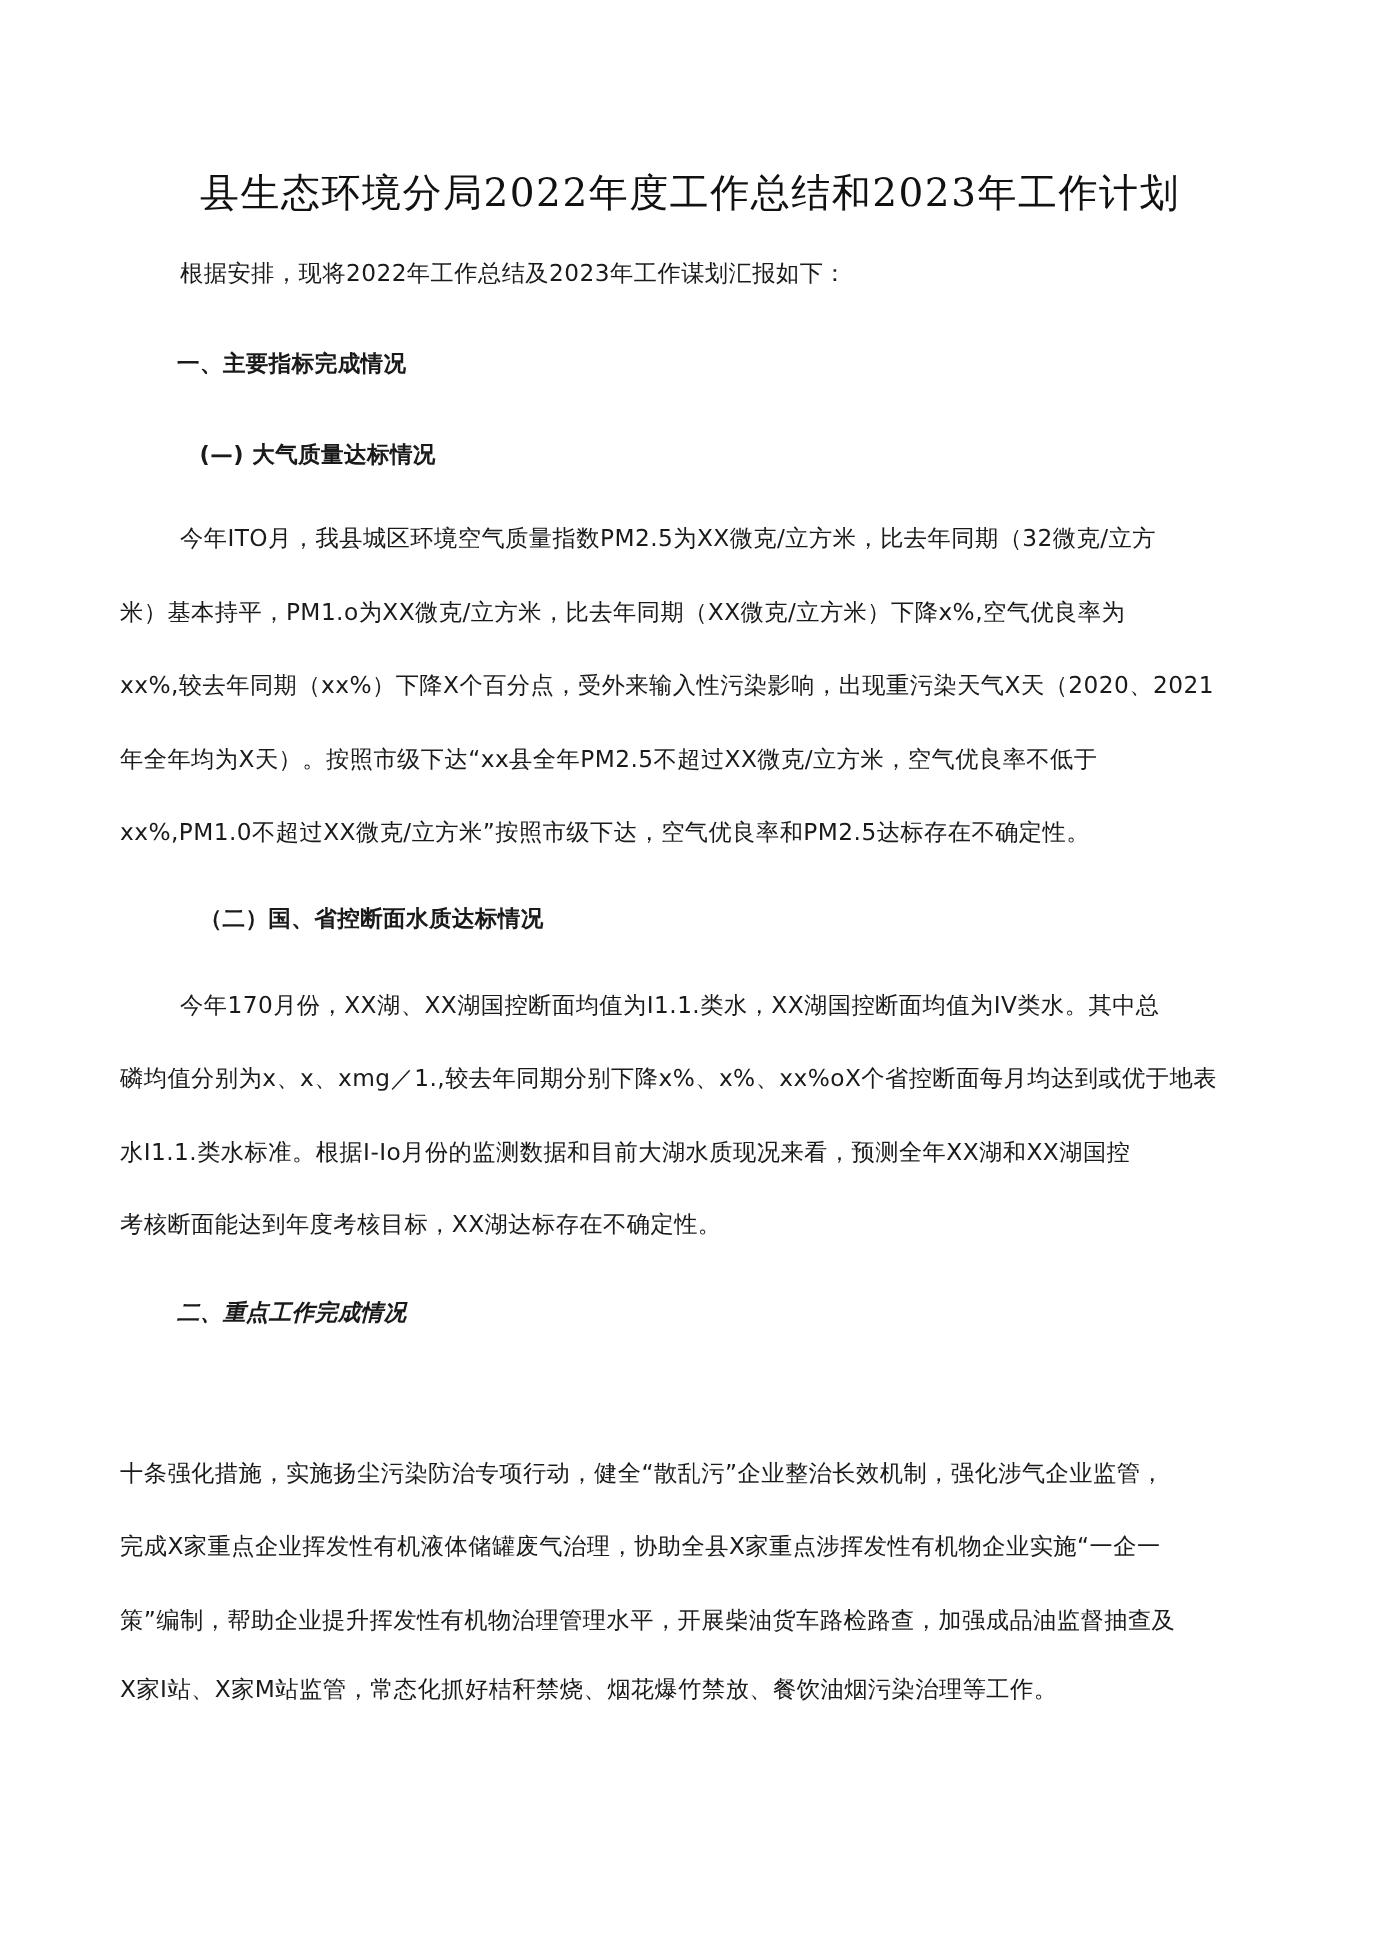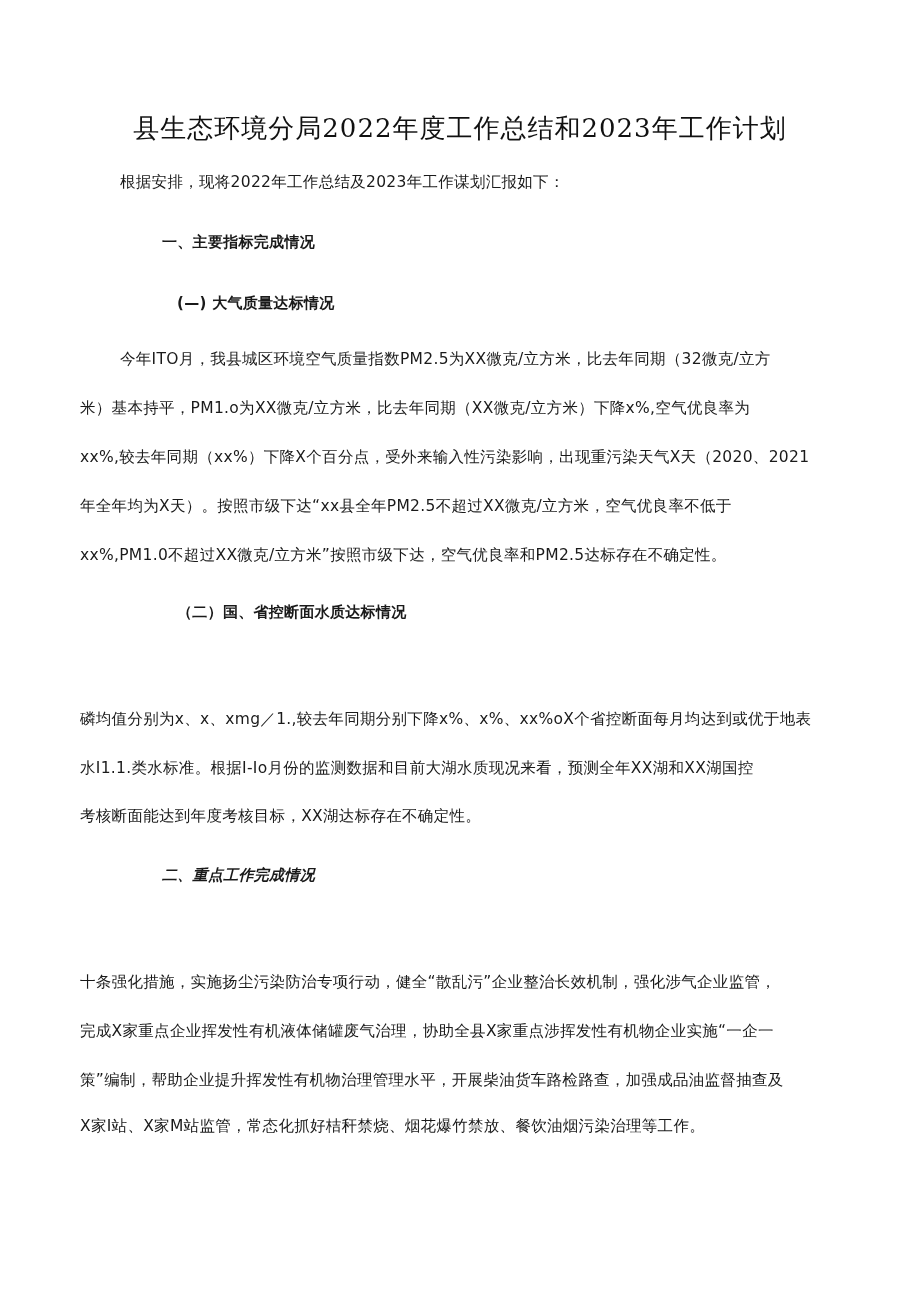--- a/index.html
+++ b/index.html
@@ -39,21 +39,20 @@
       position: absolute;
       white-space: nowrap;
       font-size: 15.5px;
       line-height: 20px;
       color: #1a1a1a;
       letter-spacing: 0.3px;
     }
     .heading {
       font-weight: bold;
       font-size: 15px;
-      margin-left: 44px;
     }
     .bold-run {
       font-weight: bold;
     }
   </style>
 </head>
 <body>
 
 <div class="page">
 
@@ -66,20 +65,21 @@
   <div class="line heading" style="left:133px; top:293px;">(—) 大气质量达标情况</div>
 
   <div class="line" style="left:120px; top:349px;">今年ITO月，我县城区环境空气质量指数PM2.5为XX微克/立方米，比去年同期（32微克/立方</div>
   <div class="line" style="left:80px; top:398px;">米）基本持平，PM1.o为XX微克/立方米，比去年同期（XX微克/立方米）下降x%,空气优良率为</div>
   <div class="line" style="left:80px; top:447px;">xx%,较去年同期（xx%）下降X个百分点，受外来输入性污染影响，出现重污染天气X天（2020、2021</div>
   <div class="line" style="left:80px; top:496px;">年全年均为X天）。按照市级下达“xx县全年PM2.5不超过XX微克/立方米，空气优良率不低于</div>
   <div class="line" style="left:80px; top:545px;">xx%,PM1.0不超过XX微克/立方米”按照市级下达，空气优良率和PM2.5达标存在不确定性。</div>
 
   <div class="line heading" style="left:133px; top:602px;">（二）国、省控断面水质达标情况</div>
 
+  <div class="line" style="left:120px; top:660px;">今年170月份，XX湖、XX湖国控断面均值为I1.1.类水，XX湖国控断面均值为IV类水。其中总</div>
   <div class="line" style="left:80px; top:709px;">磷均值分别为x、x、xmg／1.,较去年同期分别下降x%、x%、xx%oX个省控断面每月均达到或优于地表</div>
   <div class="line" style="left:80px; top:758px;">水I1.1.类水标准。根据I-Io月份的监测数据和目前大湖水质现况来看，预测全年XX湖和XX湖国控</div>
   <div class="line" style="left:80px; top:806px;">考核断面能达到年度考核目标，XX湖达标存在不确定性。</div>
 
   <div class="line heading" style="left:118px; top:865px;font-style:italic;">二、重点工作完成情况</div>
 
   <div class="line" style="left:80px; top:972px;">十条强化措施，实施扬尘污染防治专项行动，健全“散乱污”企业整治长效机制，强化涉气企业监管，</div>
   <div class="line" style="left:80px; top:1021px;">完成X家重点企业挥发性有机液体储罐废气治理，协助全县X家重点涉挥发性有机物企业实施“一企一</div>
   <div class="line" style="left:80px; top:1070px;">策”编制，帮助企业提升挥发性有机物治理管理水平，开展柴油货车路检路查，加强成品油监督抽查及</div>
   <div class="line" style="left:80px; top:1116px;">X家I站、X家M站监管，常态化抓好桔秆禁烧、烟花爆竹禁放、餐饮油烟污染治理等工作。</div>

